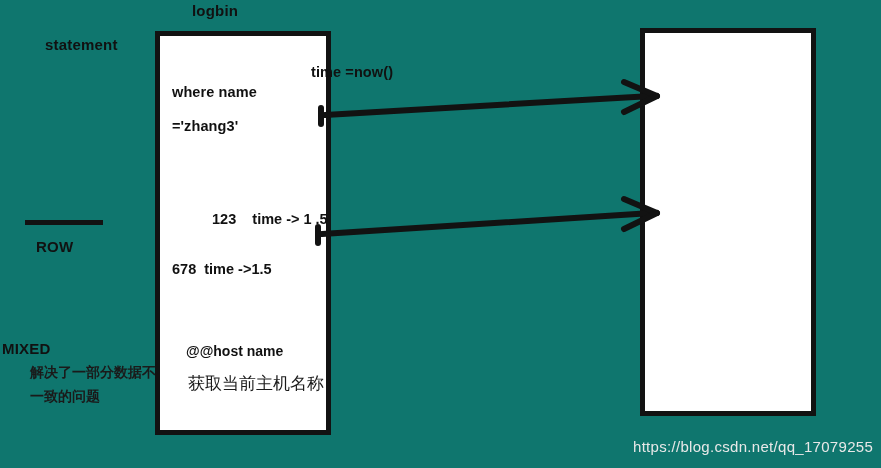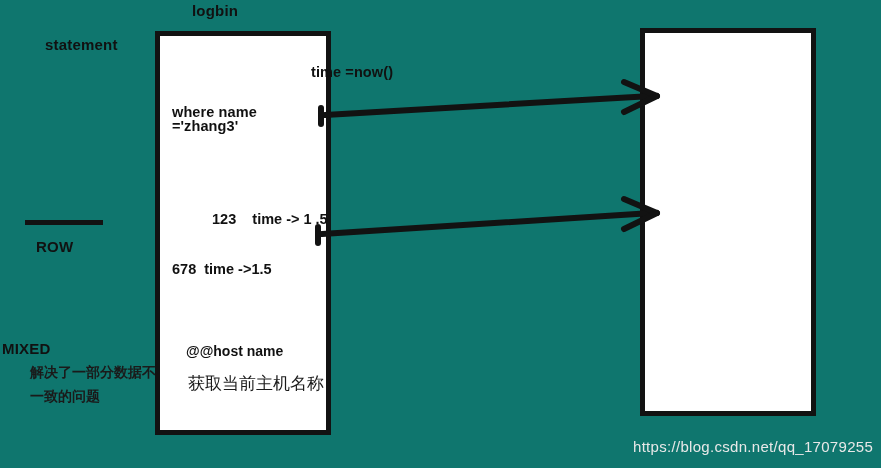--- a/index.html
+++ b/index.html
@@ -82,21 +82,21 @@
 
   
   .sql {
     font-weight: bold;
     font-size: 14.5px;
     white-space: pre;
     letter-spacing: 0.1px;
   }
   #sql-line-1 { left: 172px; top: 66px; }
   #sql-now    { left: 311px; top: 64px; }
-  #sql-line-2 { left: 172px; top: 104px; }
+  #sql-line-2 { left: 172px; top: 84px; }
   #sql-line-3 { left: 172px; top: 118px; }
 
   
   .rowtext {
     font-weight: bold;
     font-size: 14.5px;
     white-space: pre;
   }
   #row-line-1 { left: 172px; top: 211px; margin-left: 40px; }
   #row-line-2 { left: 172px; top: 236px; }

